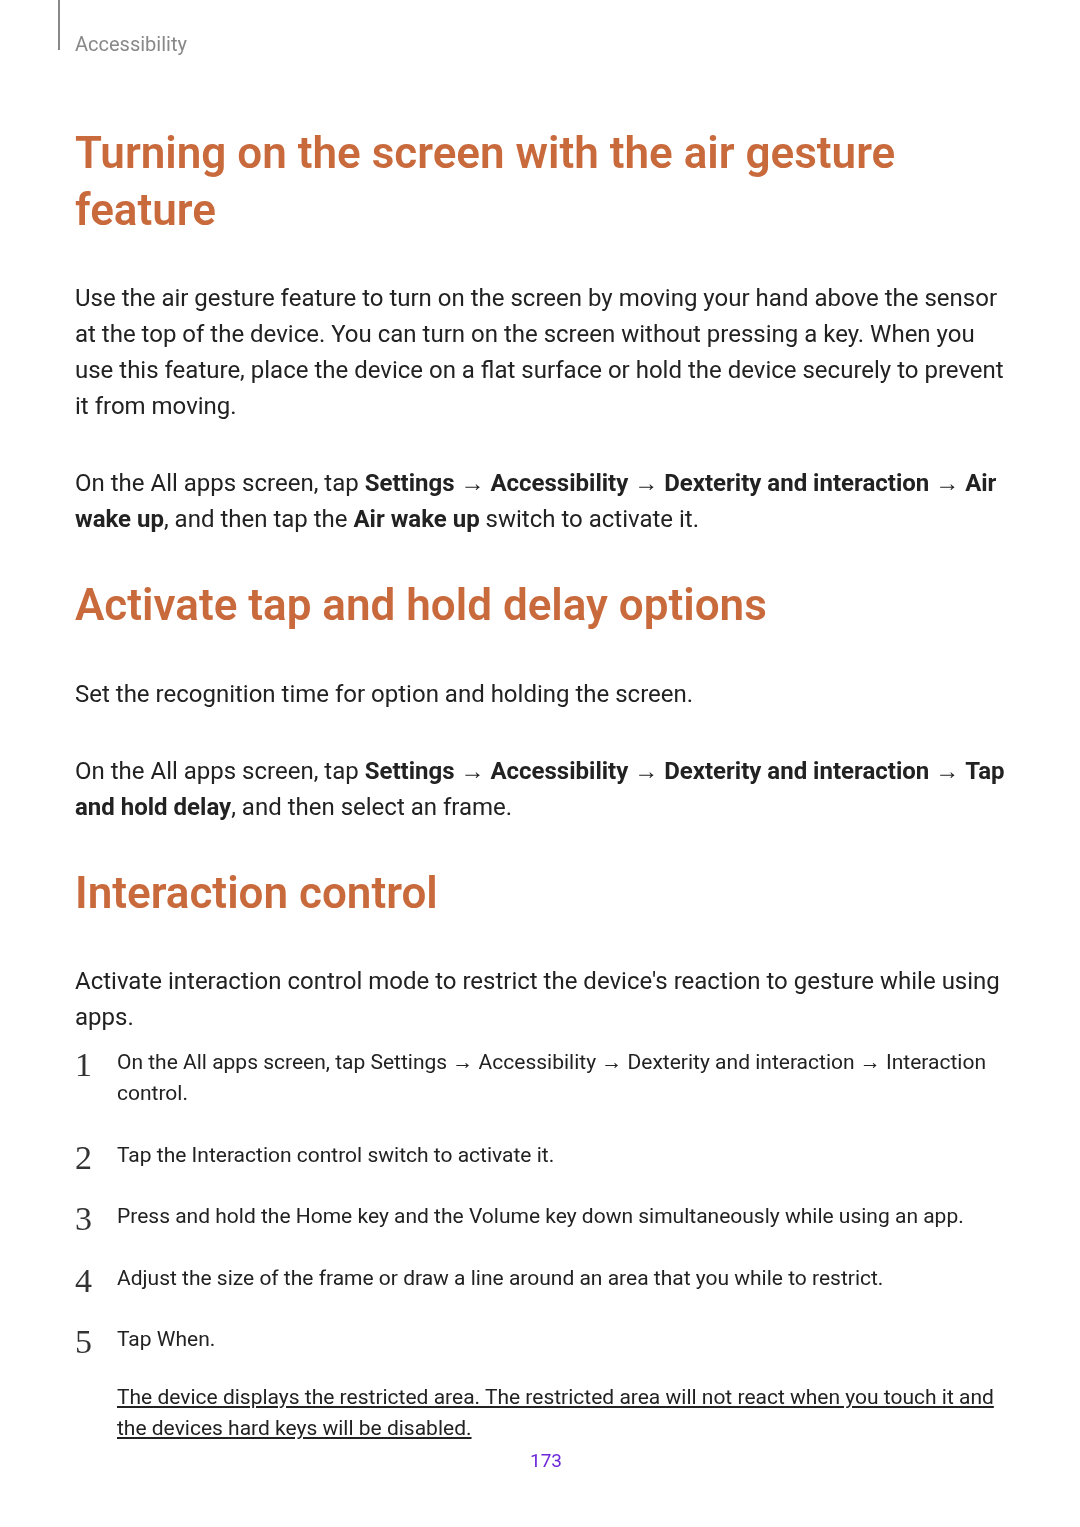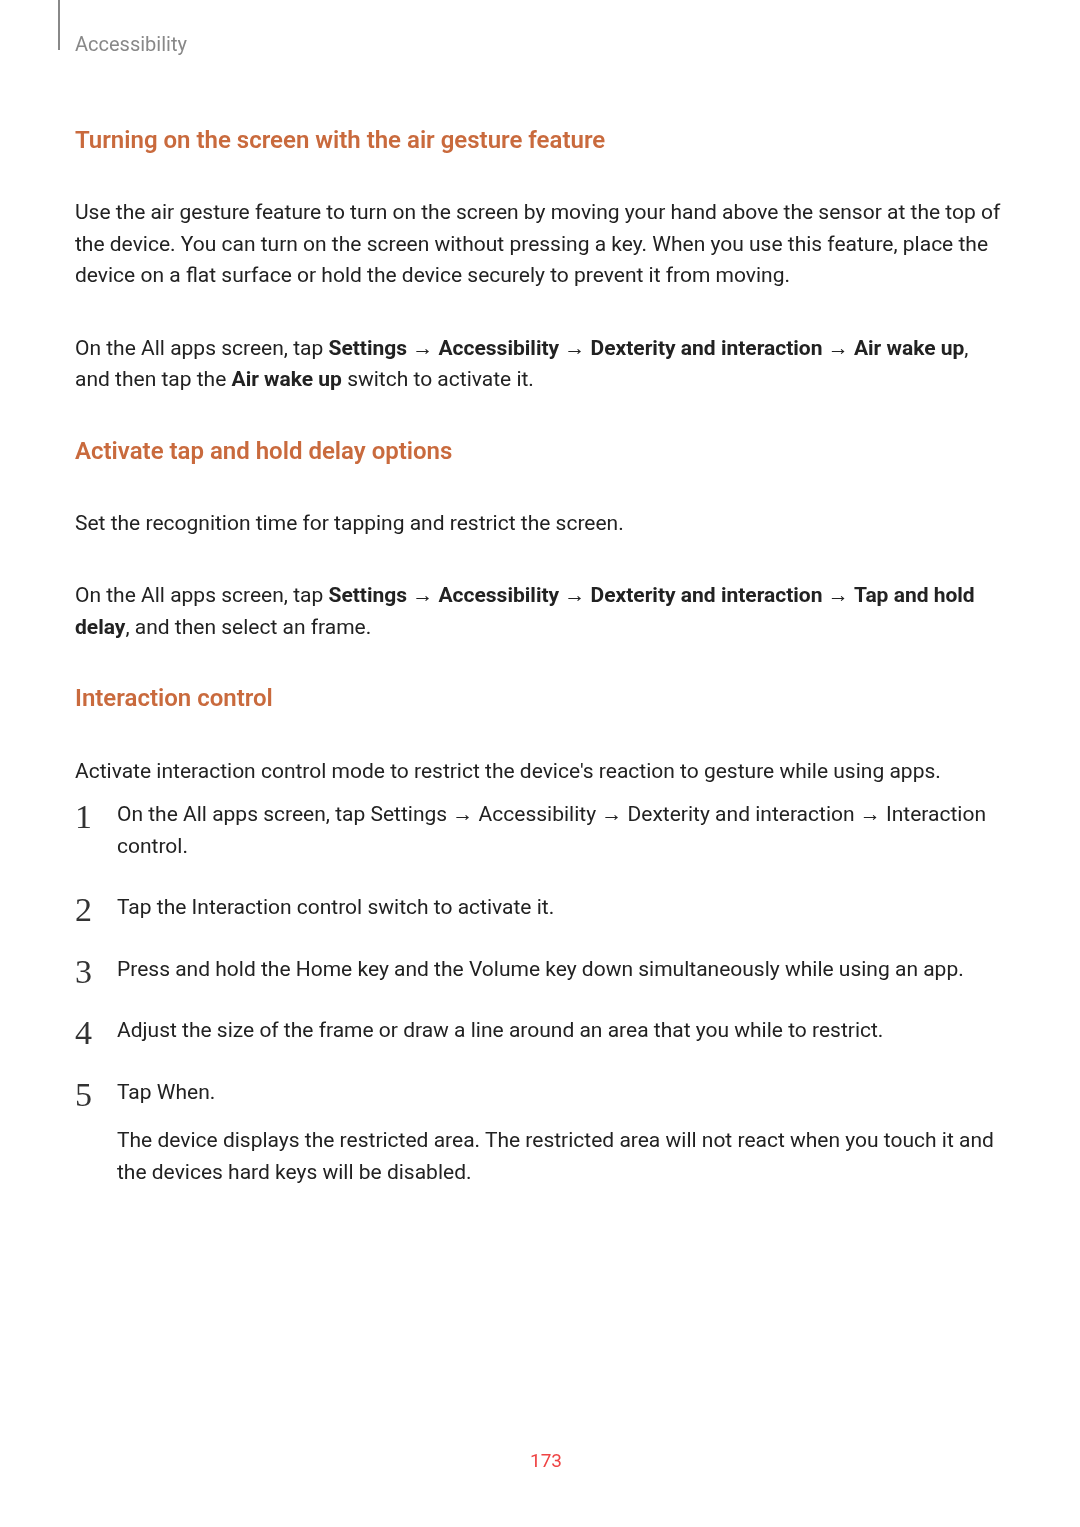--- a/index.html
+++ b/index.html
@@ -29,30 +29,30 @@
       top: 32px;
       font-size: 20px;
       color: #888;
       font-weight: 400;
     }
     .content {
       margin-top: 85px;
     }
     .section-heading {
       color: #c96a3d;
-      font-size: 24px;
+      font-size: 44px;
       font-weight: 600;
       margin-bottom: 18px;
       line-height: 1.3;
     }
     .section-heading.mt {
       margin-top: 40px;
     }
     .body-text {
-      font-size: 21px;
+      font-size: 24px;
       color: #222;
       line-height: 1.5;
       margin-bottom: 12px;
       margin-top: 41px;
     }
     .body-text .bold {
       font-weight: 700;
     }
     .arrow {
       display: inline;
@@ -75,48 +75,49 @@
       content: counter(step);
       position: absolute;
       left: 0;
       top: -8px;
       font-size: 34px;
       font-weight: 400;
       color: #333;
       font-family: Georgia, "Times New Roman", serif;
     }
     .step-sub {
-      margin-top: 17px;
+      margin-top: 26px;
+      text-decoration: underline;
     }
     .page-number {
       position: absolute;
       bottom: 55px;
       left: 12px;
       right: 0;
       text-align: center;
       font-size: 19px;
-      color: #ef4444;
+      color: #6d28d9;
     }
   </style>
 </head>
 <body>
 
 <div class="header-bar"></div>
 <div class="header-label">Accessibility</div>
 
 <div class="content">
 
   <h2 class="section-heading">Turning on the screen with the air gesture feature</h2>
   <p class="body-text">Use the air gesture feature to turn on the screen by moving your hand above the sensor at the top of the device. You can turn on the screen without pressing a key. When you use this feature, place the device on a flat surface or hold the device securely to prevent it from moving.</p>
   <p class="body-text">
     <span>On the All apps screen, tap </span><span class="bold">Settings</span><span class="arrow"> → </span><span class="bold">Accessibility</span><span class="arrow"> → </span><span class="bold">Dexterity and interaction</span><span class="arrow"> → </span><span class="bold">Air wake up</span><span>, and then tap the </span><span class="bold">Air wake up</span><span> switch to activate it.</span>
   </p>
 
   <h2 class="section-heading mt">Activate tap and hold delay options</h2>
-  <p class="body-text">Set the recognition time for tapping and restrict the screen.</p>
+  <p class="body-text">Set the recognition time for option and holding the screen.</p>
   <p class="body-text">
     <span>On the All apps screen, tap </span><span class="bold">Settings</span><span class="arrow"> → </span><span class="bold">Accessibility</span><span class="arrow"> → </span><span class="bold">Dexterity and interaction</span><span class="arrow"> → </span><span class="bold">Tap and hold delay</span><span>, and then select an frame.</span>
   </p>
 
   <h2 class="section-heading mt">Interaction control</h2>
   <p class="body-text">Activate interaction control mode to restrict the device's reaction to gesture while using apps.</p>
 
   <ol class="steps">
     <li>
       <span>On the All apps screen, tap </span><span class="bold">Settings</span><span class="arrow"> → </span><span class="bold">Accessibility</span><span class="arrow"> → </span><span class="bold">Dexterity and interaction</span><span class="arrow"> → </span><span class="bold">Interaction control</span><span>.</span>

